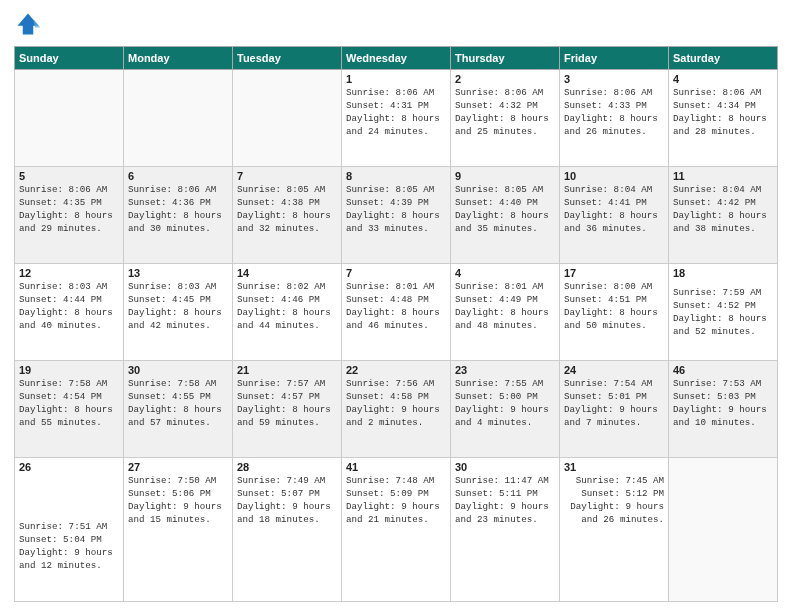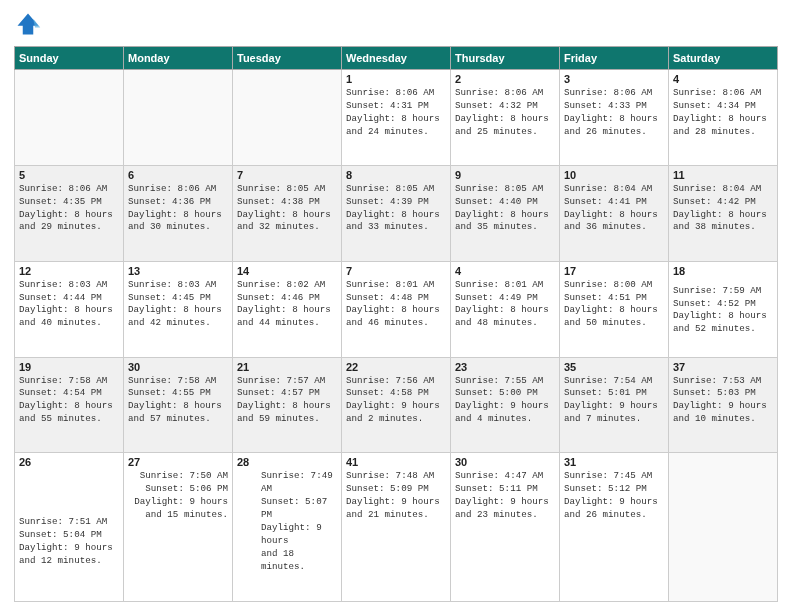--- a/index.html
+++ b/index.html
@@ -303,73 +303,73 @@
 and 2 minutes.</div>
           </td>
           <td>
             <div class="day-number">23</div>
             <div class="day-info" style="white-space: pre-line;">Sunrise: 7:55 AM
 Sunset: 5:00 PM
 Daylight: 9 hours
 and 4 minutes.</div>
           </td>
           <td>
-            <div class="day-number">35</div>
+            <div class="day-number">24</div>
             <div class="day-info" style="white-space: pre-line;">Sunrise: 7:54 AM
 Sunset: 5:01 PM
 Daylight: 9 hours
 and 7 minutes.</div>
           </td>
           <td>
-            <div class="day-number">37</div>
+            <div class="day-number">46</div>
             <div class="day-info" style="white-space: pre-line;">Sunrise: 7:53 AM
 Sunset: 5:03 PM
 Daylight: 9 hours
 and 10 minutes.</div>
           </td>
         </tr>
         <tr>
           <td>
             <div class="day-number">26</div>
             <div class="day-info" style="white-space: pre-line; margin-top: 48px;">Sunrise: 7:51 AM
 Sunset: 5:04 PM
 Daylight: 9 hours
 and 12 minutes.</div>
           </td>
           <td>
             <div class="day-number">27</div>
-            <div class="day-info" style="white-space: pre-line; text-align: right;">Sunrise: 7:50 AM
+            <div class="day-info" style="white-space: pre-line;">Sunrise: 7:50 AM
 Sunset: 5:06 PM
 Daylight: 9 hours
 and 15 minutes.</div>
           </td>
           <td>
             <div class="day-number">28</div>
-            <div class="day-info" style="white-space: pre-line; margin-left: 24px;">Sunrise: 7:49 AM
+            <div class="day-info" style="white-space: pre-line;">Sunrise: 7:49 AM
 Sunset: 5:07 PM
 Daylight: 9 hours
 and 18 minutes.</div>
           </td>
           <td>
             <div class="day-number">41</div>
             <div class="day-info" style="white-space: pre-line;">Sunrise: 7:48 AM
 Sunset: 5:09 PM
 Daylight: 9 hours
 and 21 minutes.</div>
           </td>
           <td>
             <div class="day-number">30</div>
-            <div class="day-info" style="white-space: pre-line;">Sunrise: 4:47 AM
+            <div class="day-info" style="white-space: pre-line;">Sunrise: 11:47 AM
 Sunset: 5:11 PM
 Daylight: 9 hours
 and 23 minutes.</div>
           </td>
           <td>
             <div class="day-number">31</div>
-            <div class="day-info" style="white-space: pre-line;">Sunrise: 7:45 AM
+            <div class="day-info" style="white-space: pre-line; text-align: right;">Sunrise: 7:45 AM
 Sunset: 5:12 PM
 Daylight: 9 hours
 and 26 minutes.</div>
           </td>
           <td class="empty"></td>
         </tr>
       </tbody>
   </table>
 </div>
 

